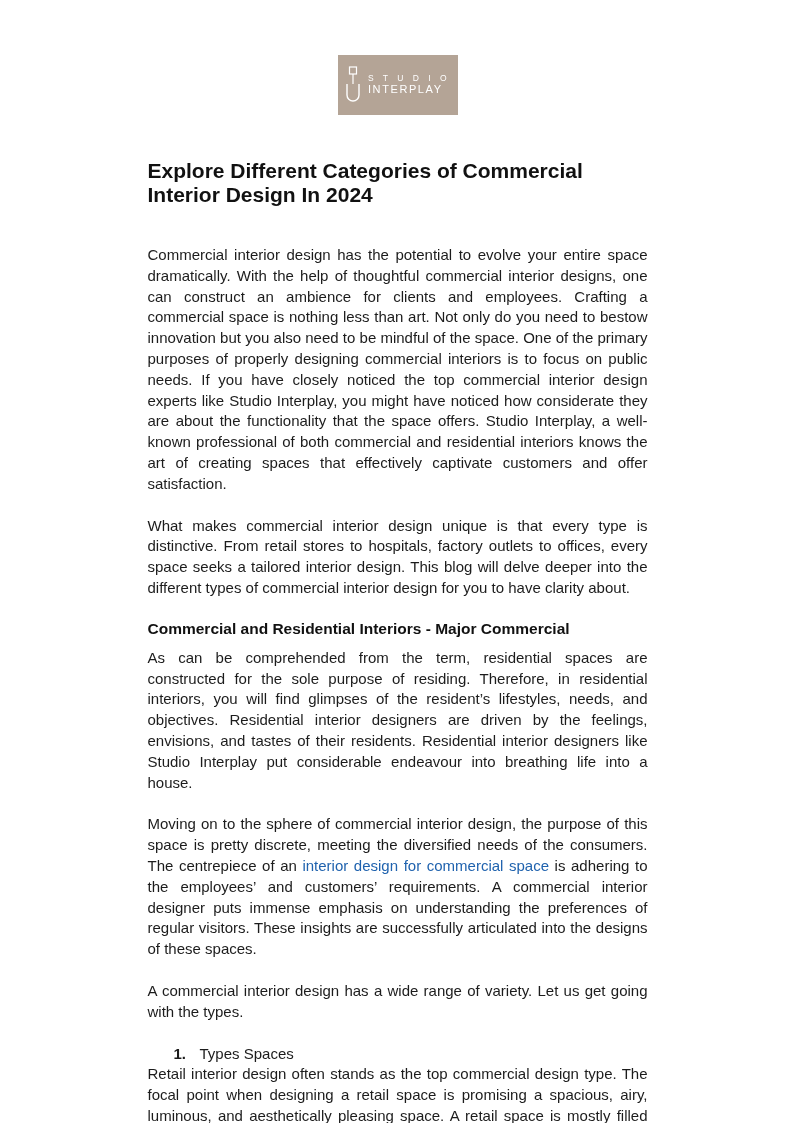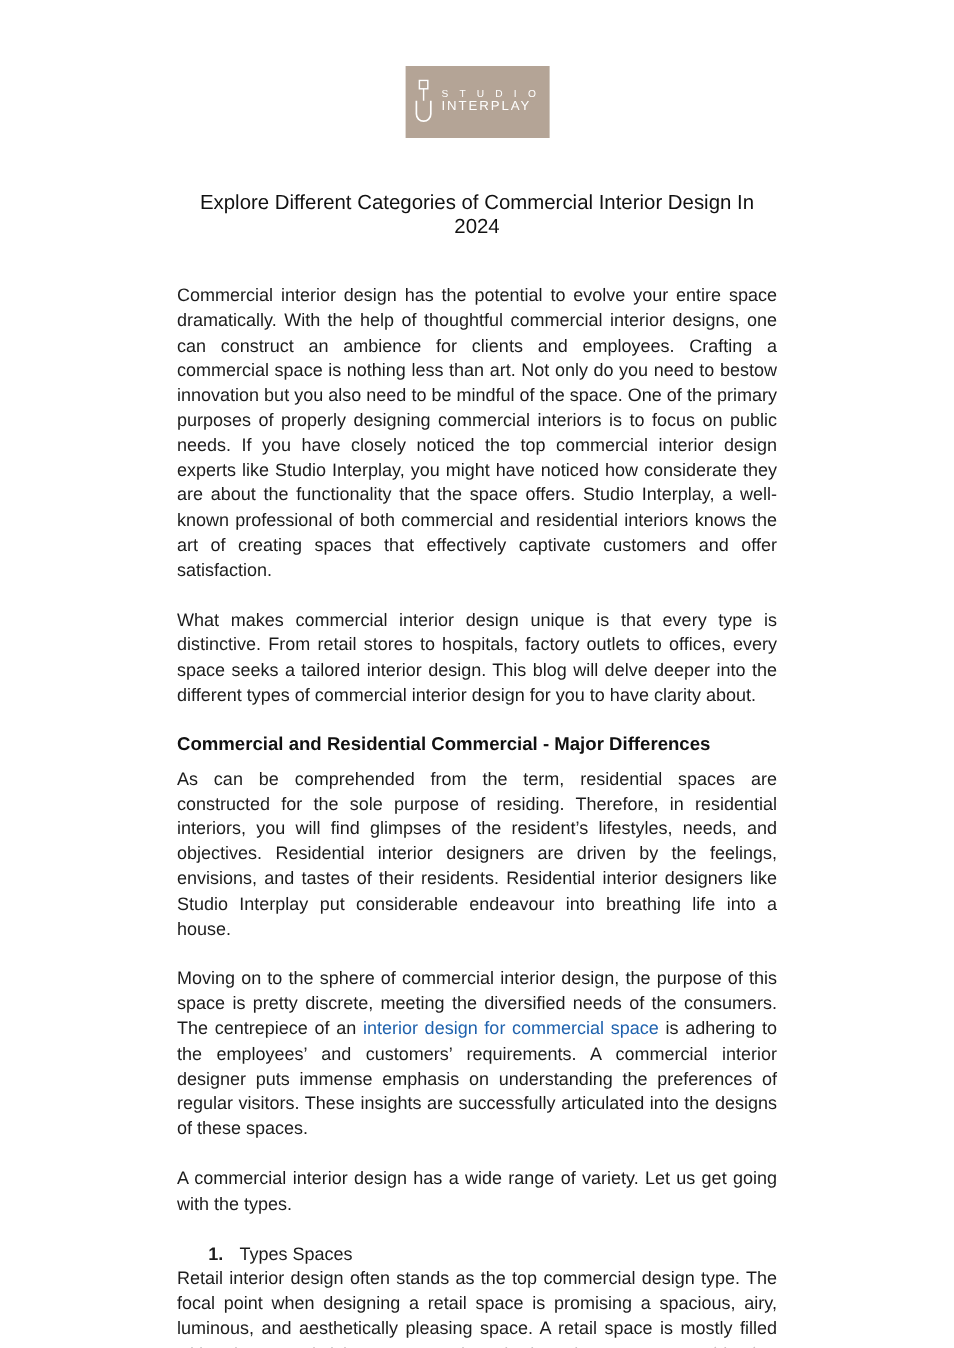--- a/index.html
+++ b/index.html
@@ -28,23 +28,22 @@
     align-items: center;
     justify-content: center;
     gap: 7px;
   }
   .logo-icon svg { display: block; }
   .logo-text { display: flex; flex-direction: column; line-height: 1.25; }
   .logo-text .l1 { font-size: 8.5px; letter-spacing: 3.5px; }
   .logo-text .l2 { font-size: 11px; letter-spacing: 1.6px; }
   .doc-title {
     margin: 44px 0 0 0;
-    text-align: center;
-    font-size: 17px;
-    font-weight: normal;
+    font-size: 21px;
+    font-weight: bold;
     color: #111111;
   }
   .content { margin-top: 38px; }
   .content p {
     font-size: 15px;
     line-height: 20.8px;
     text-align: justify;
     margin: 0 0 21px 0;
   }
   .content h2 {
@@ -80,21 +79,21 @@
       <span class="l1">S T U D I O</span>
       <span class="l2">INTERPLAY</span>
     </span>
   </div>
 
   <h1 class="doc-title">Explore Different Categories of Commercial Interior Design In 2024</h1>
 
   <div class="content">
       <p><span class="b">Commercial interior design</span><span> has the potential to evolve your entire space dramatically. With the help of thoughtful commercial interior designs, one can construct an ambience for clients and employees. Crafting a commercial space is nothing less than art. Not only do you need to bestow innovation but you also need to be mindful of the space. One of the primary purposes of properly designing </span><span class="b">commercial interiors</span><span> is to focus on public needs. If you have closely noticed the top </span><span class="b">commercial interior design</span><span> experts like Studio Interplay, you might have noticed how considerate they are about the functionality that the space offers. Studio Interplay, a well-known professional of both </span><span class="b">commercial and residential interiors</span><span> knows the art of creating spaces that effectively captivate customers and offer satisfaction.</span></p>
       <p><span>What makes </span><span class="b">commercial interior design</span><span> unique is that every type is distinctive. From retail stores to hospitals, factory outlets to offices, every space seeks a tailored interior design. This blog will delve deeper into the different types of commercial interior design for you to have clarity about.</span></p>
-      <h2>Commercial and Residential Commercial - Major Differences</h2>
+      <h2>Commercial and Residential Interiors - Major Commercial</h2>
       <p><span>As can be comprehended from the term, residential spaces are constructed for the sole purpose of residing. Therefore, in </span><span class="b">residential interiors</span><span>, you will find glimpses of the resident’s lifestyles, needs, and objectives. </span><span class="b">Residential interior designers</span><span> are driven by the feelings, envisions, and tastes of their residents. Residential interior designers like Studio Interplay put considerable endeavour into breathing life into a house.</span></p>
       <p><span>Moving on to the sphere of commercial interior design, the purpose of this space is pretty discrete, meeting the diversified needs of the consumers. The centrepiece of an </span><span class="b link">interior design for commercial space</span><span> is adhering to the employees’ and customers’ requirements. A commercial interior designer puts immense emphasis on understanding the preferences of regular visitors. These insights are successfully articulated into the designs of these spaces.</span></p>
       <p><span>A commercial interior design has a wide range of variety. Let us get going with the types.</span></p>
       <p class="list-item"><span class="list-num">1.</span><span class="b">Types Spaces</span></p>
       <p><span class="b">Retail interior design</span><span> often stands as the top commercial design type. The focal point when designing a retail space is promising a spacious, airy, luminous, and aesthetically pleasing space. A retail space is mostly filled with quite several visitors, as a result, a shady and snug space would only</span></p>
     </div>
 
 </div>
 
 </body></html>

